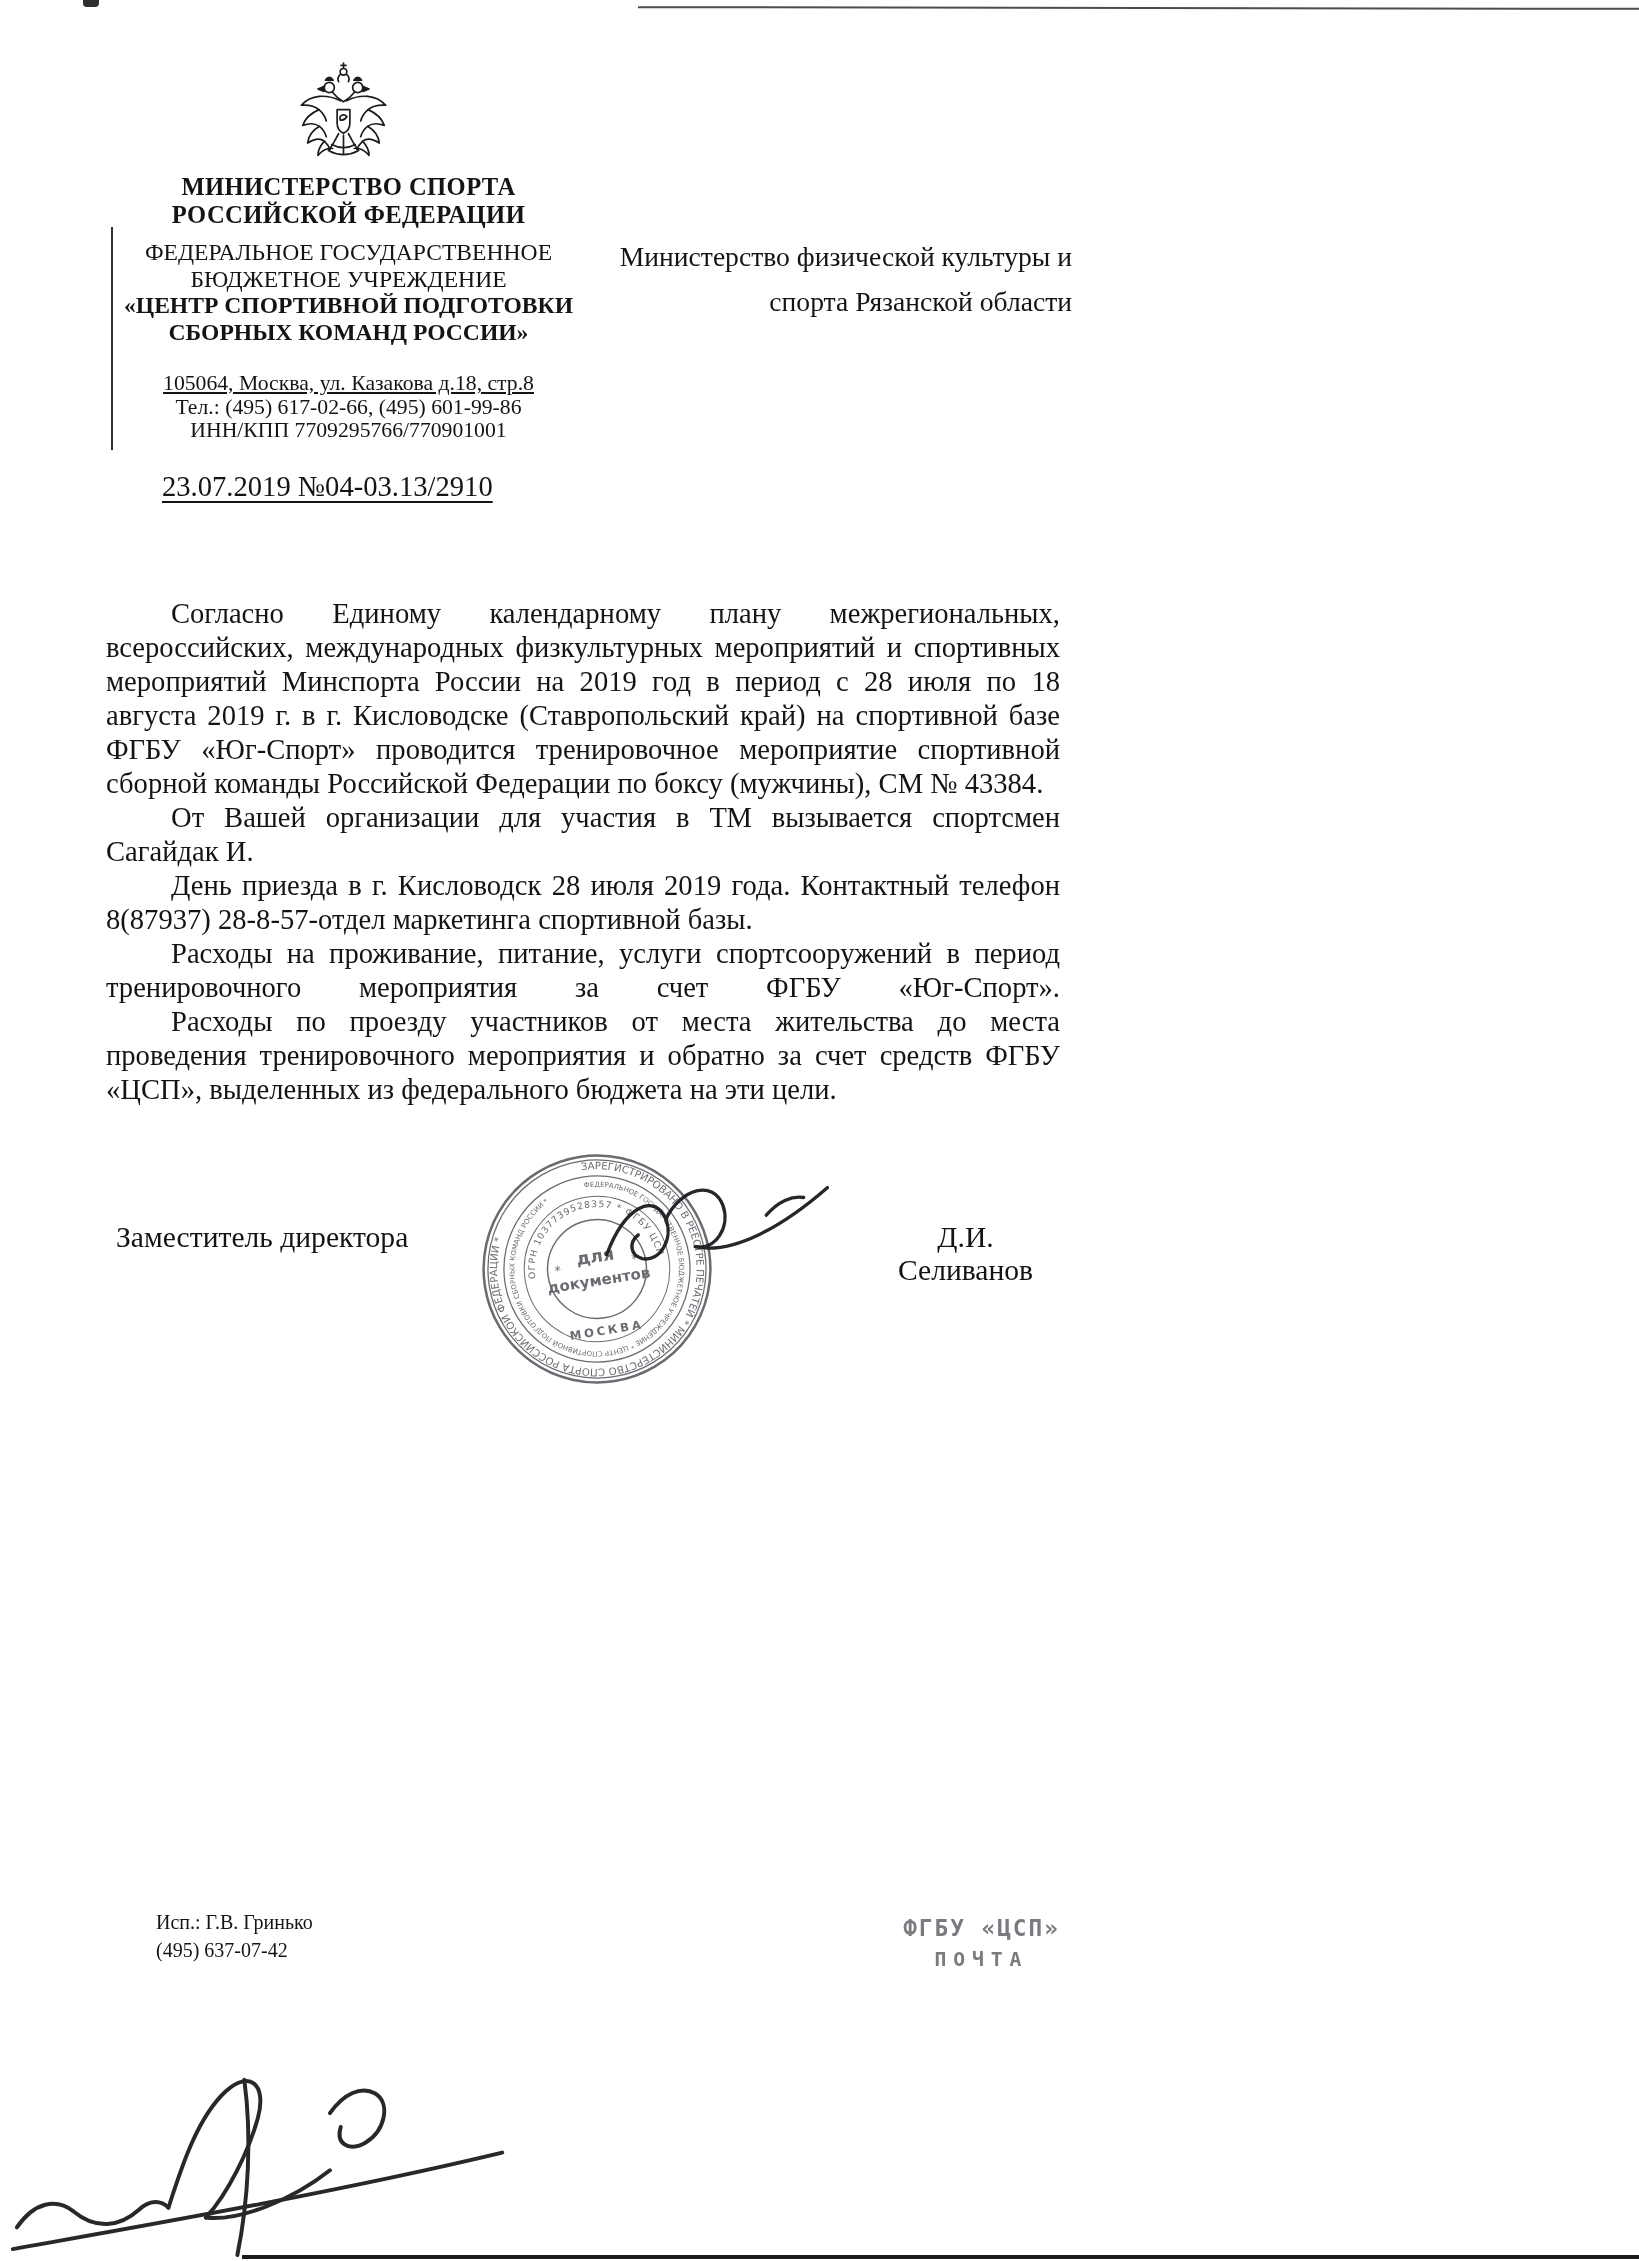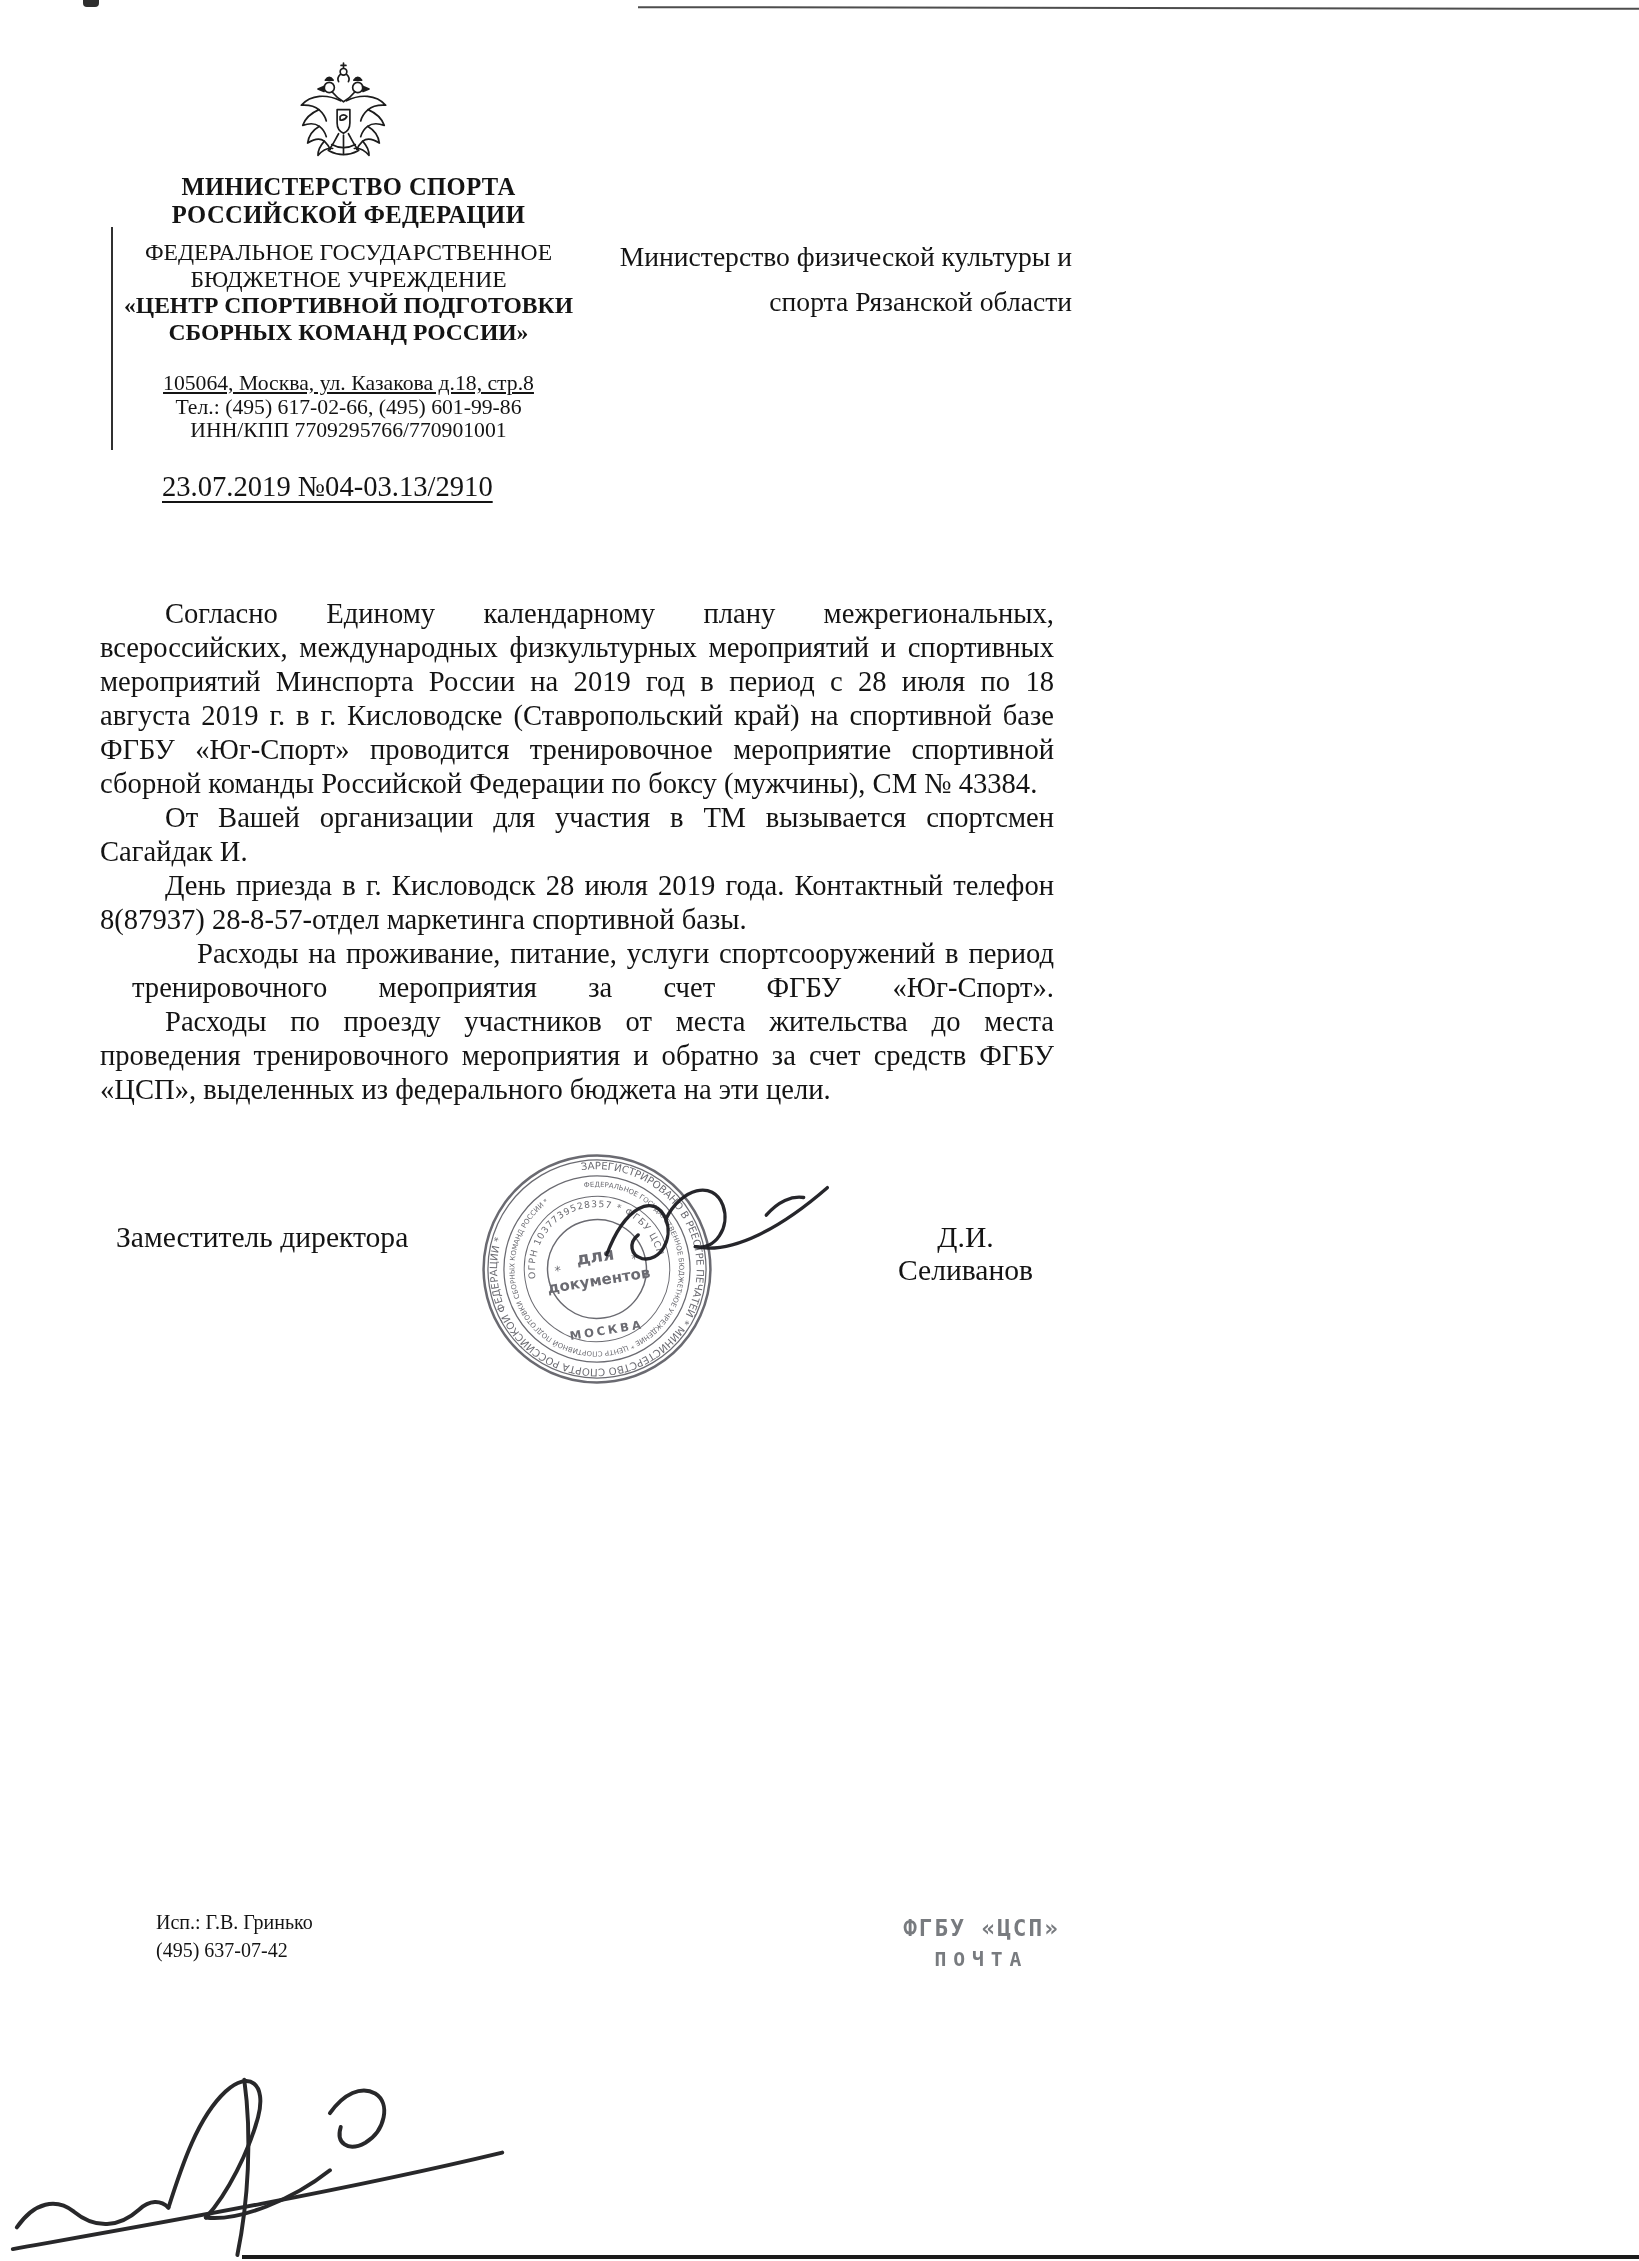--- a/index.html
+++ b/index.html
@@ -36,23 +36,23 @@
   .vline { position: absolute; left: 111px; top: 227px; width: 2px; height: 223px; background: #303030; }
 
   
   .addressee { position: absolute; left: 603px; top: 234px; width: 469px; text-align: right; font-size: 27.6px; line-height: 45px; }
 
   
   .refline { position: absolute; left: 162px; top: 471px; font-size: 28.6px; }
   .refline span { text-decoration: underline; text-underline-offset: 4.9px; text-decoration-thickness: 2px; }
 
   
-  .body-text { position: absolute; left: 100px; top: 597px; width: 954px; font-size: 28.6px; line-height: 34px; text-align: justify; }
+  .body-text { position: absolute; left: 106px; top: 597px; width: 954px; font-size: 28.6px; line-height: 34px; text-align: justify; }
   .body-text p { margin: 0; text-indent: 65px; }
-  .body-text p.justify-last { text-align-last: justify; margin-left: 32px; }
+  .body-text p.justify-last { text-align-last: justify; }
 
   
   .signer-position { position: absolute; left: 116px; top: 1221px; font-size: 29.6px; }
   .signer-name { position: absolute; left: 867px; top: 1221px; width: 197px; text-align: center; font-size: 29.6px; }
 
   
   .stamp { position: absolute; left: 471px; top: 1143px; width: 252px; height: 252px; opacity: .82; }
 
   
   .ink-sign { position: absolute; left: 589px; top: 1164px; width: 258px; height: 130px; }

